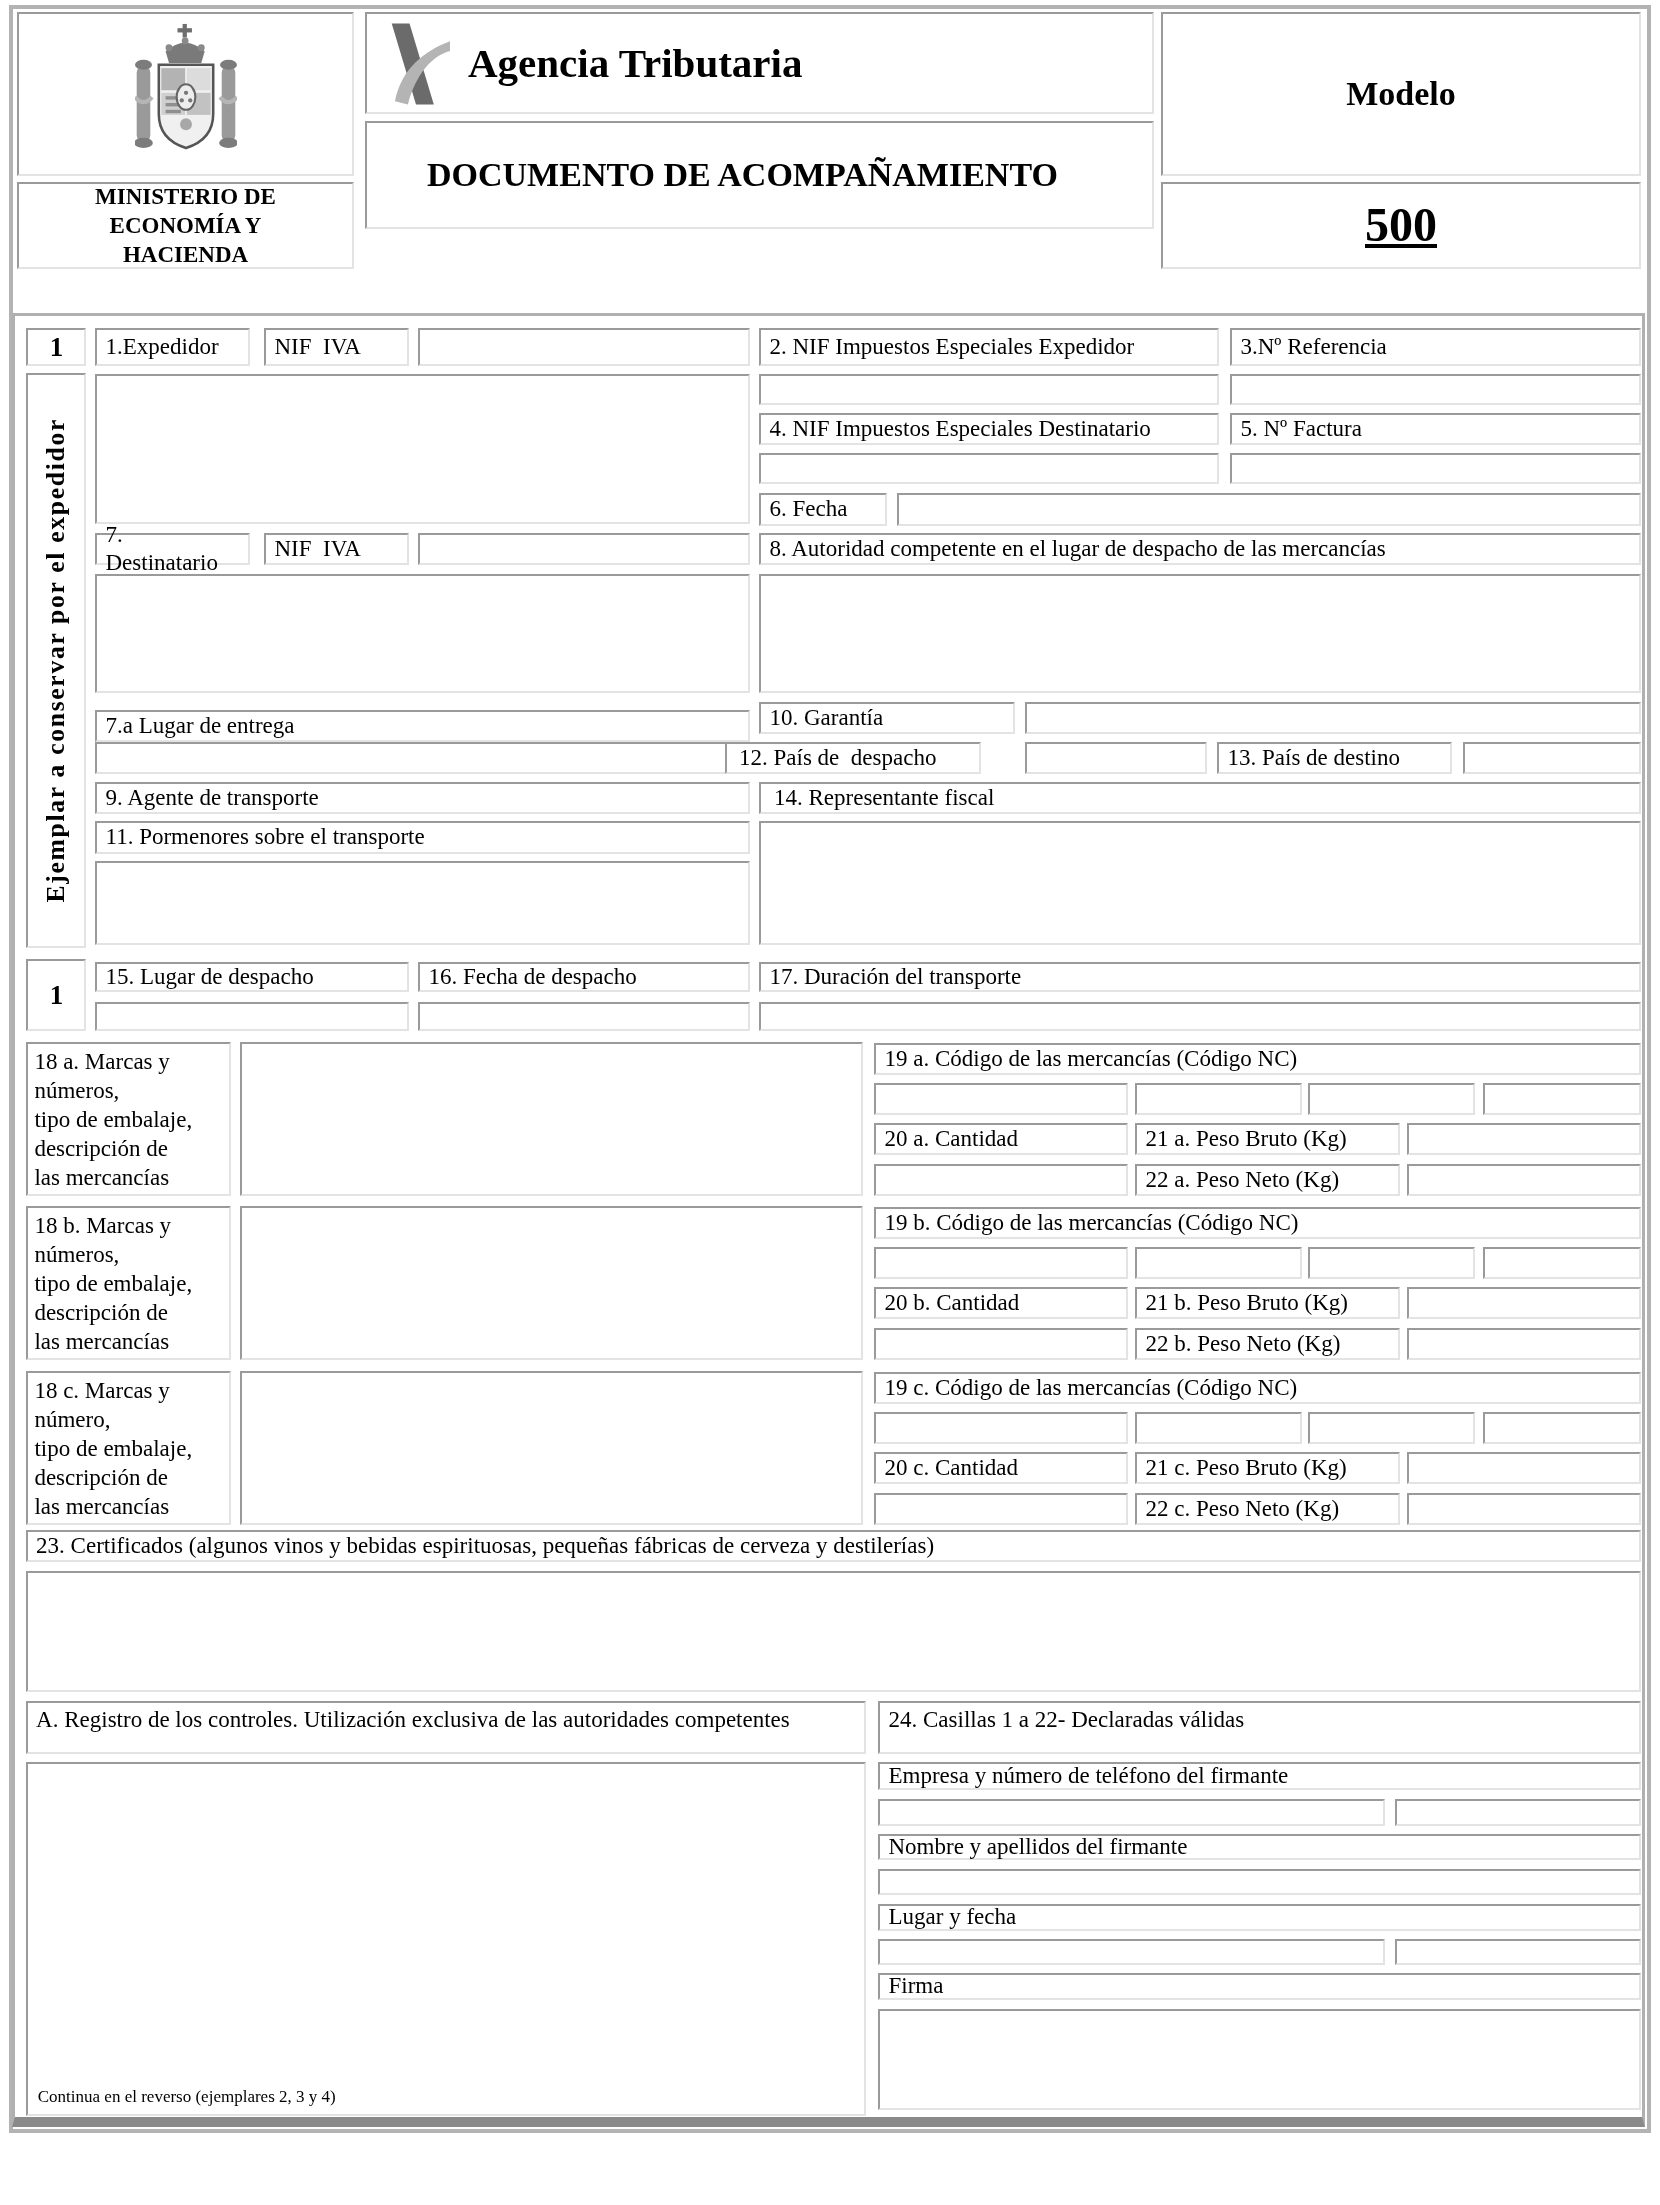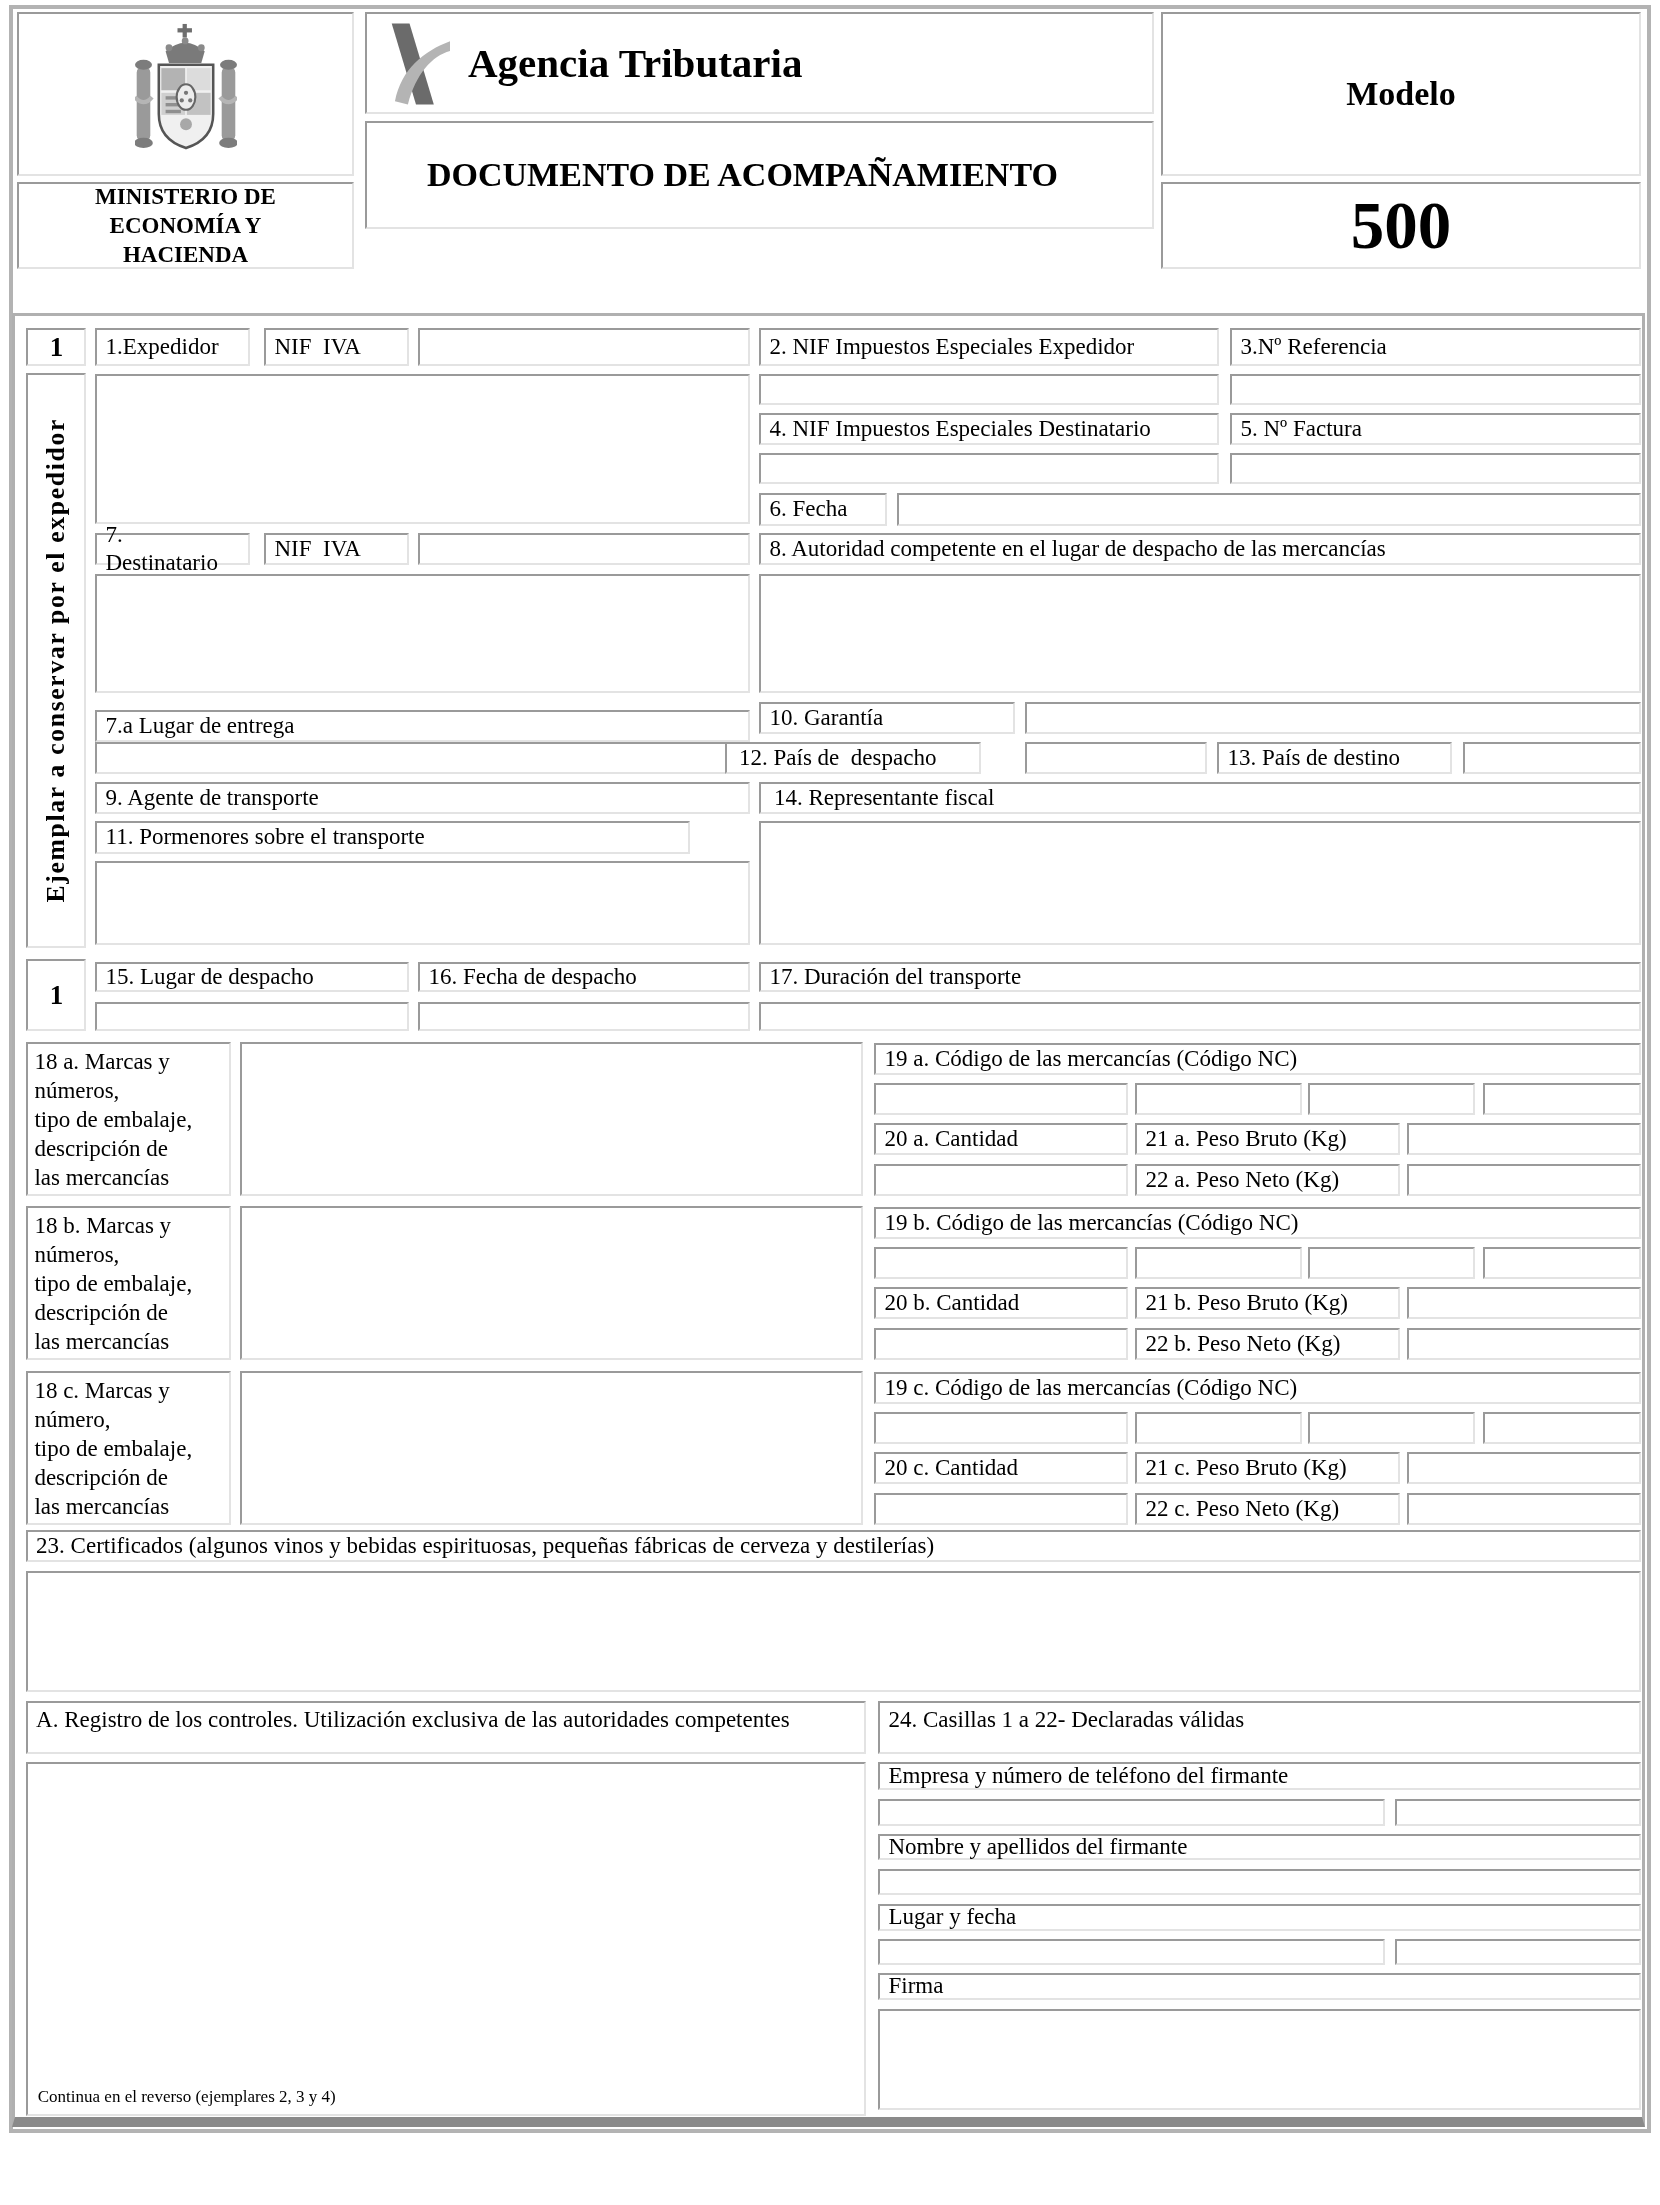--- a/index.html
+++ b/index.html
@@ -13,21 +13,21 @@
   .top{align-items:flex-start;padding-top:3.4px;}
   .ctr{justify-content:center;text-align:center;padding:0;}
   .goods-lbl{font-size:23px;line-height:29px;padding:3.4px 6.8px;align-items:flex-start;}
   .vert{display:flex;align-items:center;justify-content:center;}
   .vert span{writing-mode:vertical-rl;transform:rotate(180deg);
        font-weight:bold;font-size:25.6px;letter-spacing:1.7px;white-space:nowrap;}
   .one{font-weight:bold;font-size:27px;display:flex;align-items:center;justify-content:center;}
   .agency-name{font-weight:bold;font-size:41px;}
   .doc-title{font-weight:bold;font-size:34px;}
   .model-lbl{font-weight:bold;font-size:34px;}
-  .model-num{font-weight:bold;font-size:67px;}
+  .model-num{font-weight:bold;font-size:48px;text-decoration:underline;}
   .ministry{font-weight:bold;font-size:23px;line-height:29px;}
   .continua{position:absolute;left:10.2px;bottom:6.8px;font-size:17px;}
 </style>
 </head>
 <body>
 
 <div class="page">
 
   <div class="frame" style="left:8.5px;top:5.1px;width:1642px;height:2128px;border:4.3px solid #b3b3b3;"></div>
   <div class="frame" style="left:12px;top:313px;width:1633px;height:1814px;border:3.4px solid #b0b0b0;border-bottom:10.2px solid #8a8a8a;"></div>
@@ -120,21 +120,21 @@
 
   <div class="cell" style="left:95px;top:742px;width:655px;height:32px;"></div>
   <div class="cell lbl" style="left:725px;top:742px;width:256px;height:32px;padding-left:12px;">12. País de&nbsp; despacho</div>
   <div class="cell" style="left:1025px;top:742px;width:182px;height:32px;"></div>
   <div class="cell lbl" style="left:1217px;top:742px;width:235px;height:32px;">13. País de destino</div>
   <div class="cell" style="left:1463px;top:742px;width:178px;height:32px;"></div>
 
   <div class="cell lbl" style="left:95px;top:782px;width:655px;height:32px;">9. Agente de transporte</div>
   <div class="cell lbl" style="left:759px;top:782px;width:882px;height:32px;padding-left:13px;">14. Representante fiscal</div>
 
-  <div class="cell lbl" style="left:95px;top:821px;width:595px;height:33px;">11. Pormenores sobre el transporte</div>
+  <div class="cell lbl" style="left:95px;top:821px;width:655px;height:33px;">11. Pormenores sobre el transporte</div>
   <div class="cell" style="left:759px;top:821px;width:882px;height:124px;"></div>
   <div class="cell" style="left:95px;top:861px;width:655px;height:84px;"></div>
 
   <div class="cell lbl" style="left:95px;top:962px;width:314px;height:30px;">15. Lugar de despacho</div>
   <div class="cell lbl" style="left:418px;top:962px;width:332px;height:30px;">16. Fecha de despacho</div>
   <div class="cell lbl" style="left:759px;top:962px;width:882px;height:30px;">17. Duración del transporte</div>
   <div class="cell" style="left:95px;top:1002px;width:314px;height:29px;"></div>
   <div class="cell" style="left:418px;top:1002px;width:332px;height:29px;"></div>
   <div class="cell" style="left:759px;top:1002px;width:882px;height:29px;"></div>
 

